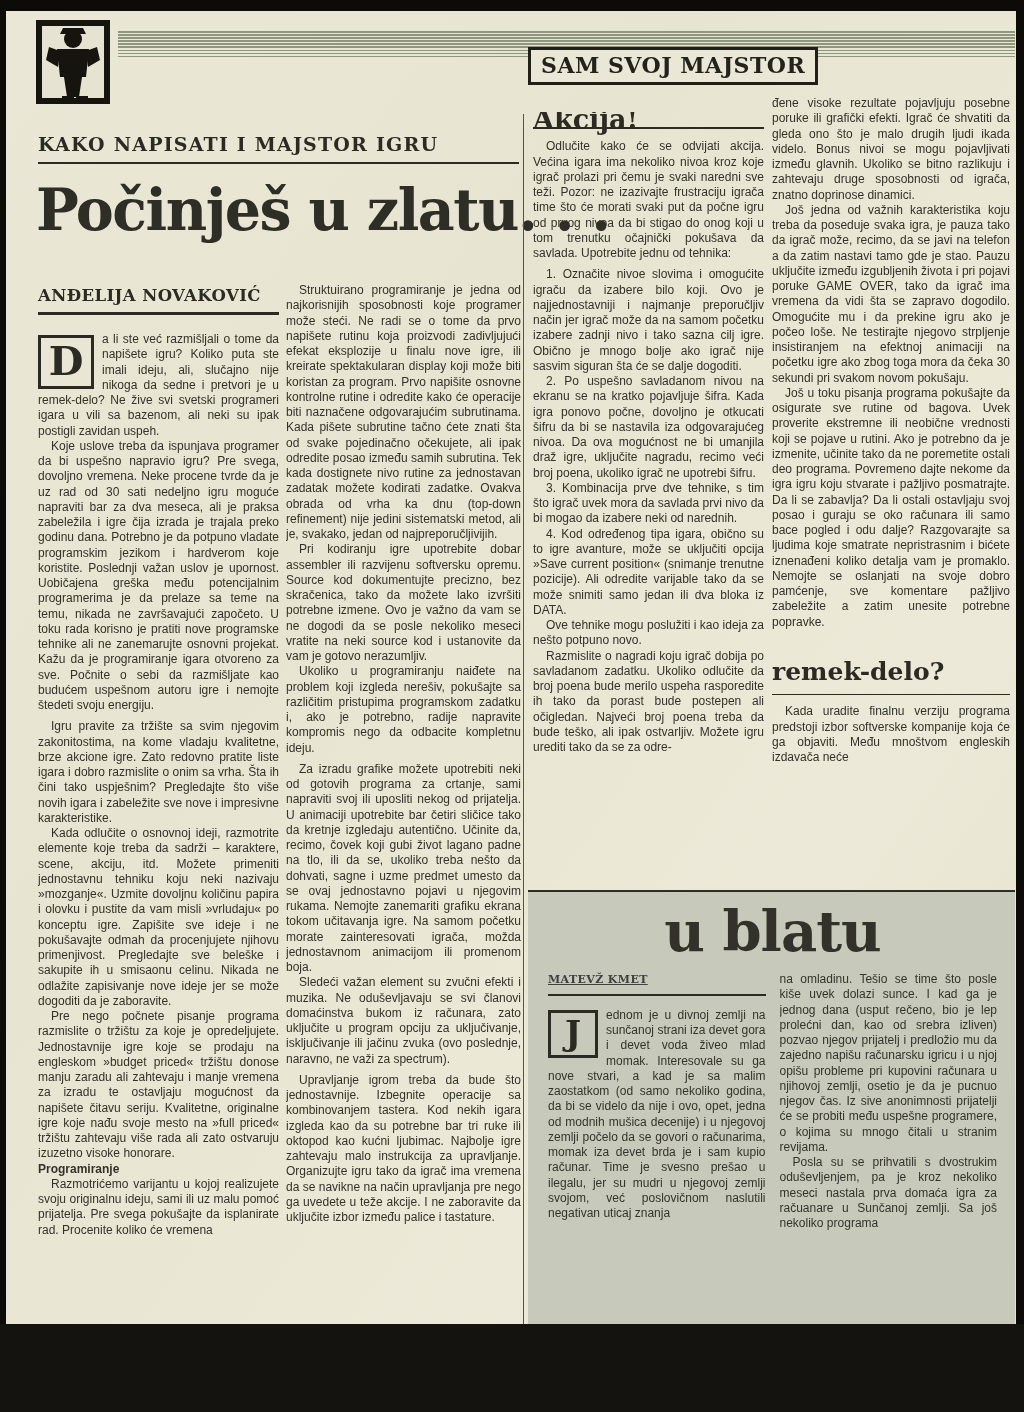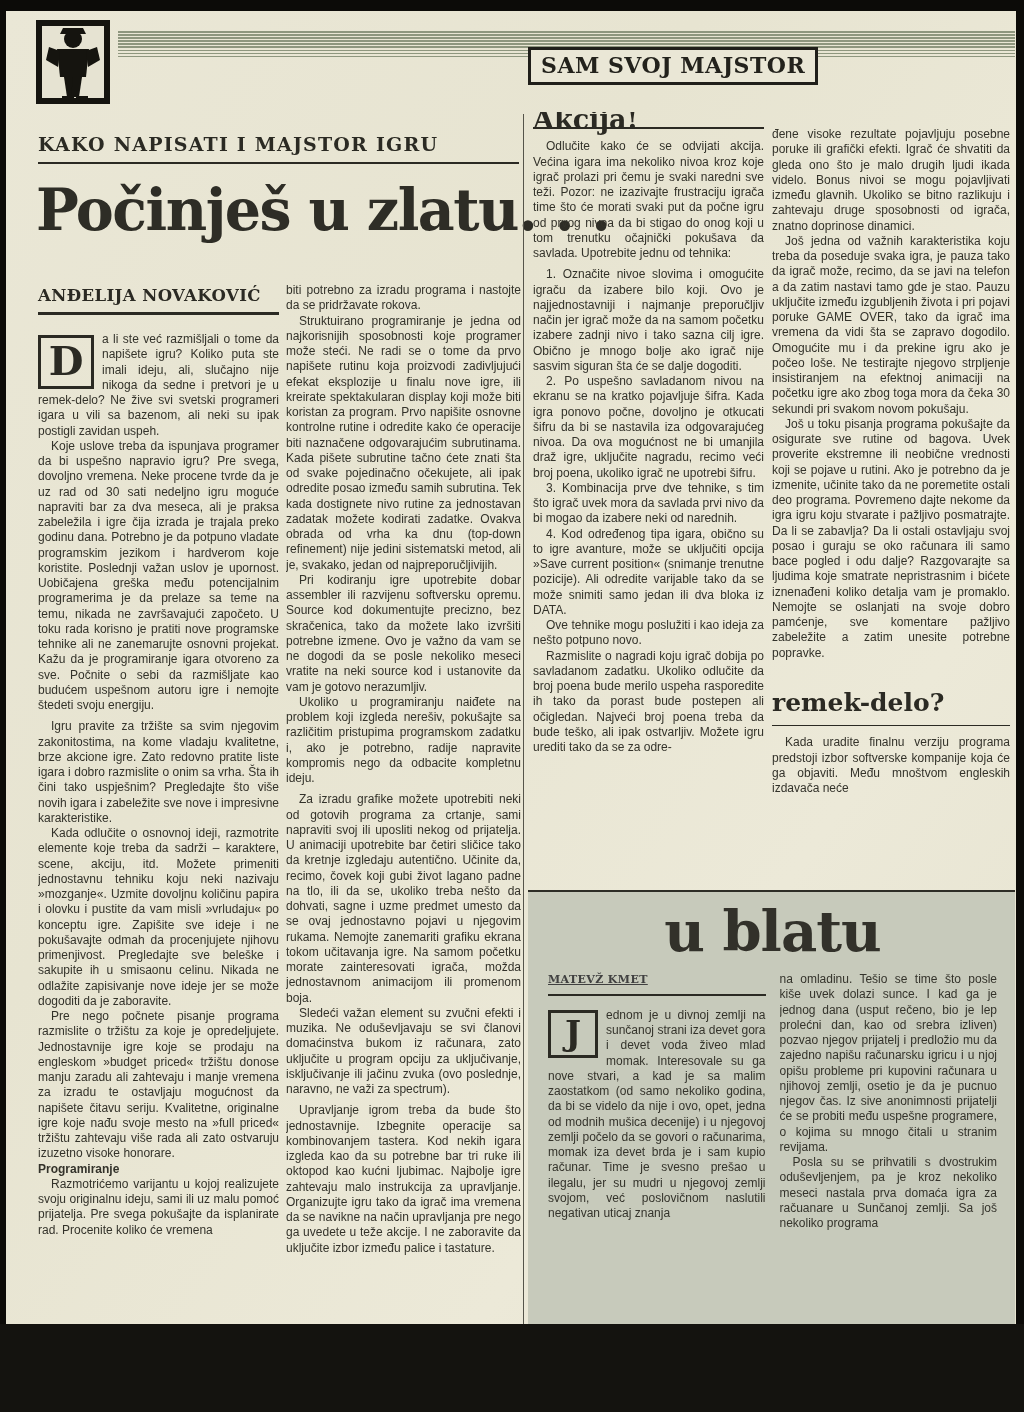--- a/index.html
+++ b/index.html
@@ -32,21 +32,21 @@
 
   
   .bodycol { position:absolute; overflow:hidden; color:#33322a;
              font-size:12px; line-height:15.25px; text-align:justify; }
   .bodycol p { margin:0; text-indent:13px; }
   .bodycol p.noindent { text-indent:0; }
   .bodycol p.gap { margin-top:6px; }
   .col1 { left:38px;  top:332px; width:241px; height:1012px; }
   .col2 { left:286px; top:283px; width:235px; height:1062px; }
   .col3 { left:533px; top:112px; width:231px; height:776px; }
-  .col4 { left:772px; top:127px; width:238px; height:776px; }
+  .col4 { left:772px; top:96px; width:238px; height:776px; }
   .inline-subhead { font-weight:bold; text-indent:0 !important; }
 
   .dropcap { float:left; width:50px; height:48px; border:3px solid #2b2a23;
              margin:3px 8px 0 0; text-align:center;
              font-family:"DejaVu Serif", serif; font-weight:bold; font-size:40px; line-height:46px;
              color:#2b2a23; }
   .dropcap.small { width:44px; height:42px; font-size:34px; line-height:40px; margin-top:2px; }
 
   .vdivider { position:absolute; left:523px; top:114px; width:1px; height:1224px; background:#55544a; }
 
@@ -112,21 +112,20 @@
     <p class="noindent"><span class="dropcap">D</span><span>a li ste već razmišljali o tome da napišete igru? Koliko puta ste imali ideju, ali, slučajno nije nikoga da sedne i pretvori je u remek-delo? Ne žive svi svetski programeri igara u vili sa bazenom, ali neki su ipak postigli zavidan uspeh.</span></p>
     <p>Koje uslove treba da ispunjava programer da bi uspešno napravio igru? Pre svega, dovoljno vremena. Neke procene tvrde da je uz rad od 30 sati nedeljno igru moguće napraviti bar za dva meseca, ali je praksa zabeležila i igre čija izrada je trajala preko godinu dana. Potrebno je da potpuno vladate programskim jezikom i hardverom koje koristite. Poslednji važan uslov je upornost. Uobičajena greška među potencijalnim programerima je da prelaze sa teme na temu, nikada ne završavajući započeto. U toku rada korisno je pratiti nove programske tehnike ali ne zanemarujte osnovni projekat. Kažu da je programiranje igara otvoreno za sve. Počnite o sebi da razmišljate kao budućem uspešnom autoru igre i nemojte štedeti svoju energiju.</p>
     <p class="gap">Igru pravite za tržište sa svim njegovim zakonitostima, na kome vladaju kvalitetne, brze akcione igre. Zato redovno pratite liste igara i dobro razmislite o onim sa vrha. Šta ih čini tako uspješnim? Pregledajte što više novih igara i zabeležite sve nove i impresivne karakteristike.</p>
     <p>Kada odlučite o osnovnoj ideji, razmotrite elemente koje treba da sadrži – karaktere, scene, akciju, itd. Možete primeniti jednostavnu tehniku koju neki nazivaju »mozganje«. Uzmite dovoljnu količinu papira i olovku i pustite da vam misli »vrludaju« po konceptu igre. Zapišite sve ideje i ne pokušavajte odmah da procenjujete njihovu primenjivost. Pregledajte sve beleške i sakupite ih u smisaonu celinu. Nikada ne odlažite zapisivanje nove ideje jer se može dogoditi da je zaboravite.</p>
     <p>Pre nego počnete pisanje programa razmislite o tržištu za koje je opredeljujete. Jednostavnije igre koje se prodaju na engleskom »budget priced« tržištu donose manju zaradu ali zahtevaju i manje vremena za izradu te ostavljaju mogućnost da napišete čitavu seriju. Kvalitetne, originalne igre koje nađu svoje mesto na »full priced« tržištu zahtevaju više rada ali zato ostvaruju izuzetno visoke honorare.</p>
     <p class="inline-subhead">Programiranje</p>
     <p>Razmotrićemo varijantu u kojoj realizujete svoju originalnu ideju, sami ili uz malu pomoć prijatelja. Pre svega pokušajte da isplanirate rad. Procenite koliko će vremena</p>
   </div>
 
   <div class="bodycol col2">
-    <p class="noindent">biti potrebno za izradu programa i nastojte da se pridržavate rokova.</p>
     <p>Struktuirano programiranje je jedna od najkorisnijih sposobnosti koje programer može steći. Ne radi se o tome da prvo napišete rutinu koja proizvodi zadivljujući efekat eksplozije u finalu nove igre, ili kreirate spektakularan display koji može biti koristan za program. Prvo napišite osnovne kontrolne rutine i odredite kako će operacije biti naznačene odgovarajućim subrutinama. Kada pišete subrutine tačno ćete znati šta od svake pojedinačno očekujete, ali ipak odredite posao između samih subrutina. Tek kada dostignete nivo rutine za jednostavan zadatak možete kodirati zadatke. Ovakva obrada od vrha ka dnu (top-down refinement) nije jedini sistematski metod, ali je, svakako, jedan od najpreporučljivijih.</p>
     <p>Pri kodiranju igre upotrebite dobar assembler ili razvijenu softversku opremu. Source kod dokumentujte precizno, bez skračenica, tako da možete lako izvršiti potrebne izmene. Ovo je važno da vam se ne dogodi da se posle nekoliko meseci vratite na neki source kod i ustanovite da vam je gotovo nerazumljiv.</p>
     <p>Ukoliko u programiranju naiđete na problem koji izgleda nerešiv, pokušajte sa različitim pristupima programskom zadatku i, ako je potrebno, radije napravite kompromis nego da odbacite kompletnu ideju.</p>
     <p class="gap">Za izradu grafike možete upotrebiti neki od gotovih programa za crtanje, sami napraviti svoj ili uposliti nekog od prijatelja. U animaciji upotrebite bar četiri sličice tako da kretnje izgledaju autentično. Učinite da, recimo, čovek koji gubi život lagano padne na tlo, ili da se, ukoliko treba nešto da dohvati, sagne i uzme predmet umesto da se ovaj jednostavno pojavi u njegovim rukama. Nemojte zanemariti grafiku ekrana tokom učitavanja igre. Na samom početku morate zainteresovati igrača, možda jednostavnom animacijom ili promenom boja.</p>
     <p>Sledeći važan element su zvučni efekti i muzika. Ne oduševljavaju se svi članovi domaćinstva bukom iz računara, zato uključite u program opciju za uključivanje, isključivanje ili jačinu zvuka (ovo poslednje, naravno, ne važi za spectrum).</p>
     <p class="gap">Upravljanje igrom treba da bude što jednostavnije. Izbegnite operacije sa kombinovanjem tastera. Kod nekih igara izgleda kao da su potrebne bar tri ruke ili oktopod kao kućni ljubimac. Najbolje igre zahtevaju malo instrukcija za upravljanje. Organizujte igru tako da igrač ima vremena da se navikne na način upravljanja pre nego ga uvedete u teže akcije. I ne zaboravite da uključite izbor između palice i tastature.</p>
   </div>
 
   <div class="vdivider"></div>
 

